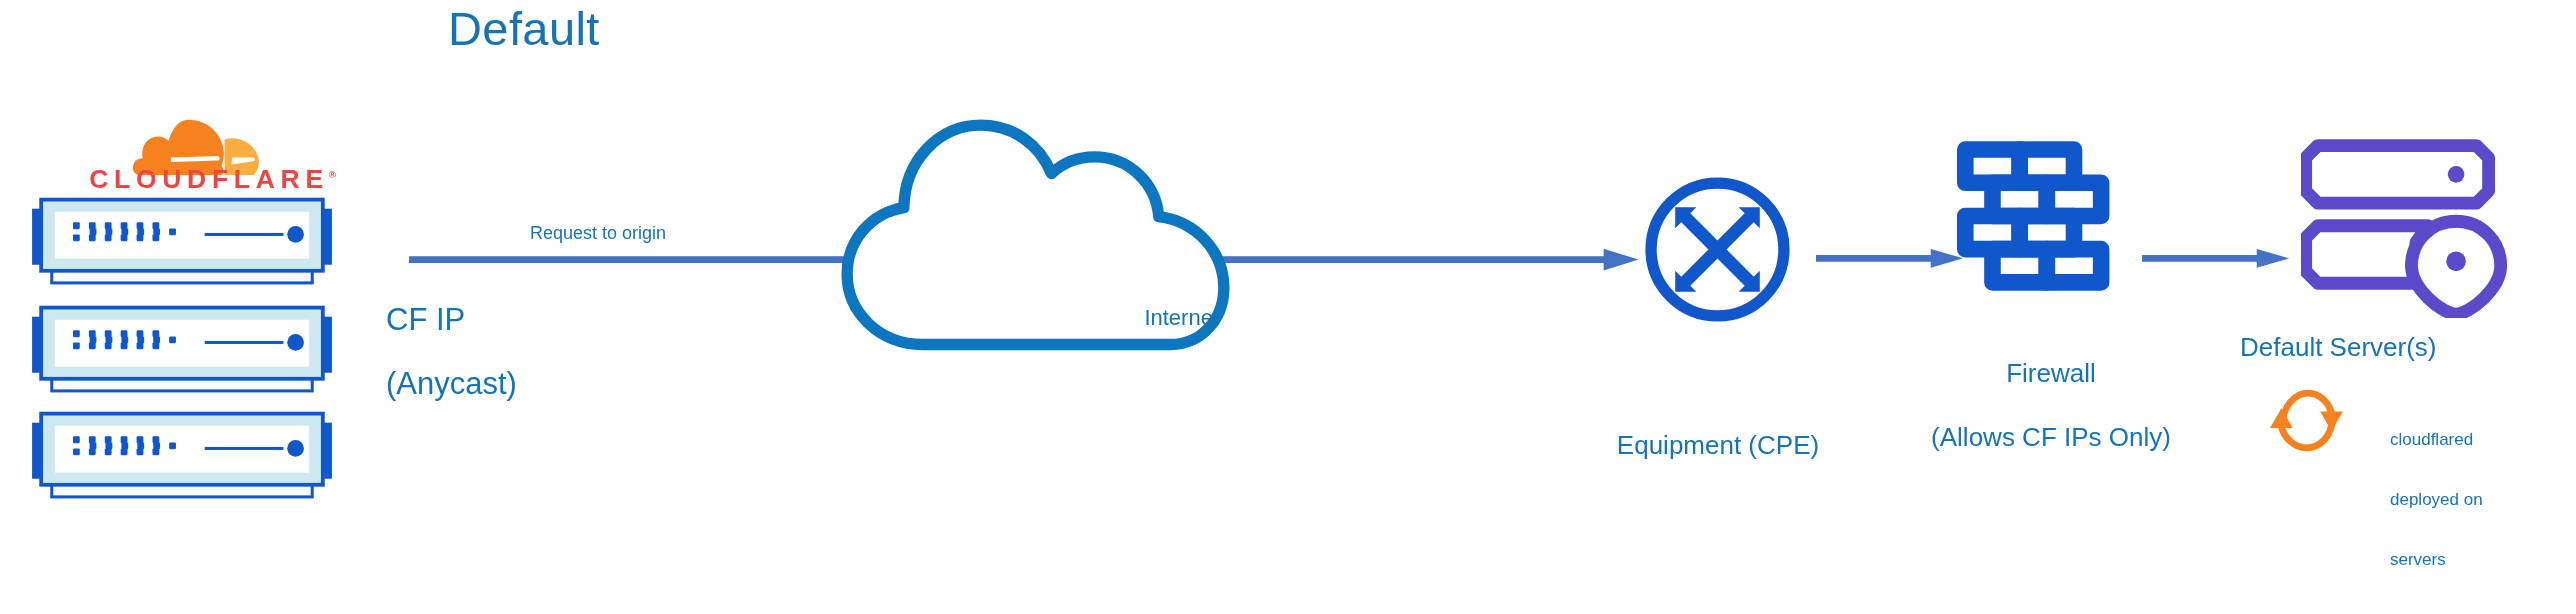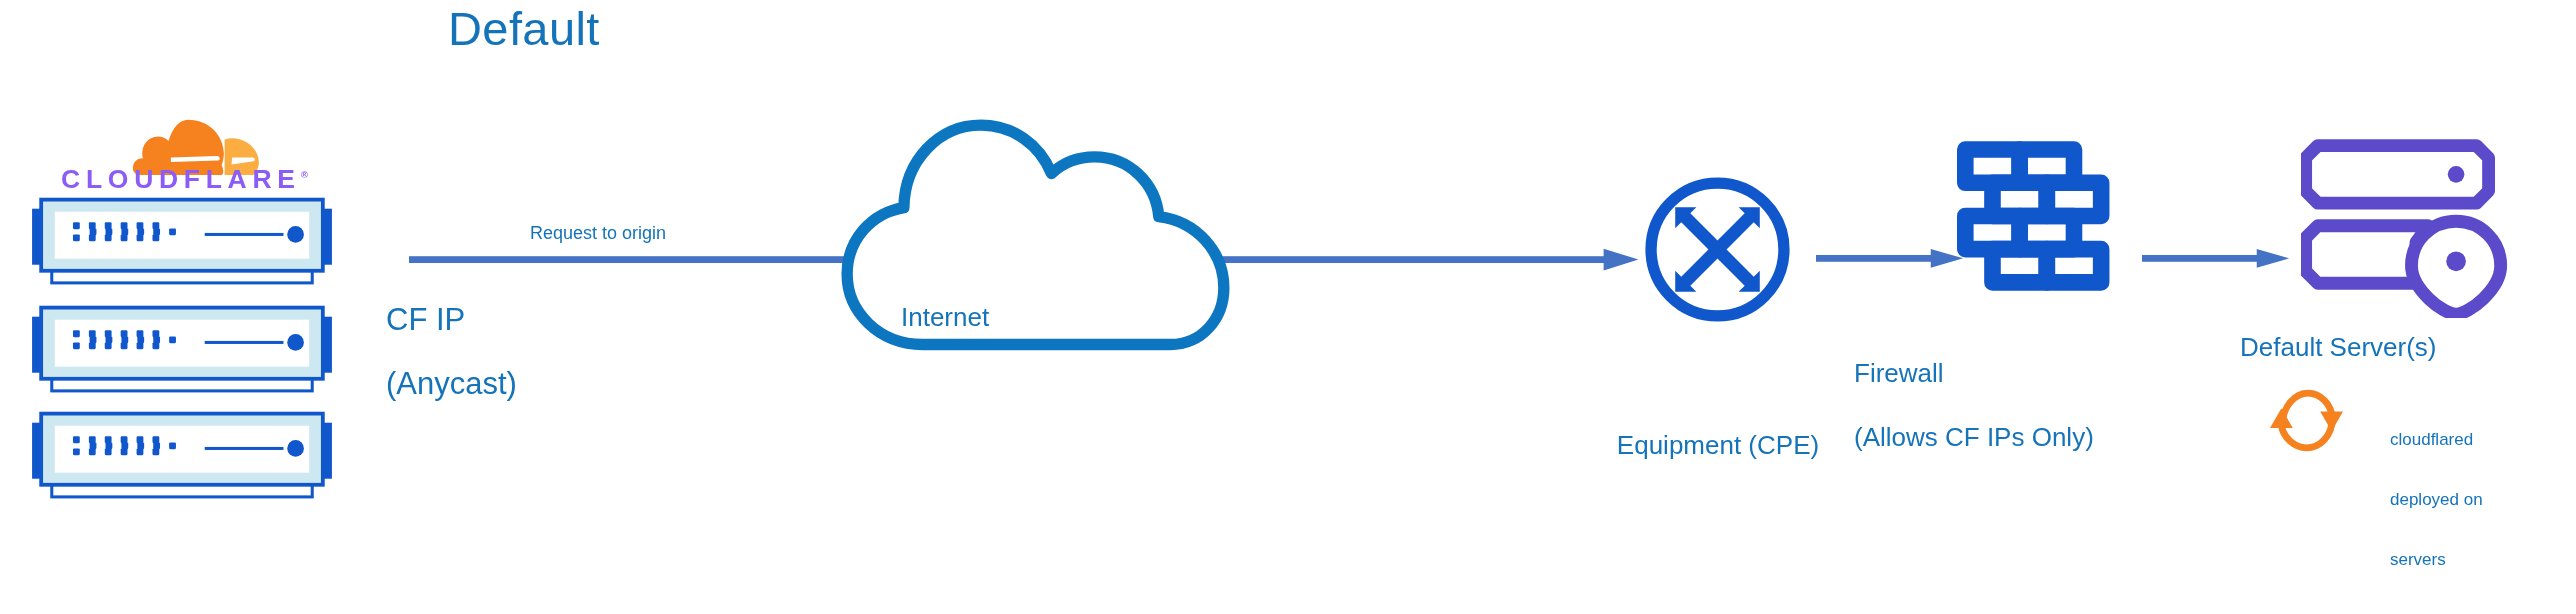--- a/index.html
+++ b/index.html
@@ -37,25 +37,25 @@
     left: 33px;
     top: 106px;
     width: 303px;
     height: 91px;
   }
   #cloudflare-wordmark {
     position: absolute;
     left: 0px;
     top: 58px;
     width: 303px;
-    text-align: center;
+    text-align: right;
     font-size: 26.5px;
     font-weight: bold;
     letter-spacing: 5.7px;
-    color: #8b5cf6;
+    color: #ef4444;
     white-space: nowrap;
   }
   #cloudflare-registered {
     font-size: 9.8px;
     vertical-align: super;
     letter-spacing: 0;
   }
 
   
   .server-unit { width: 318px; height: 91px; }
@@ -76,36 +76,36 @@
   }
   #label-cf-ip {
     left: 386px; top: 272px;
     width: 250px;
     font-size: 31px;
     line-height: 32px;
   }
   #label-internet {
     left: 901px; top: 303px;
     width: 318px;
-    font-size: 26px;
-    text-align: left;
+    font-size: 22px;
+    text-align: right;
   }
   #label-cpe {
     left: 1476px; top: 333px;
     width: 484px;
     font-size: 26px;
     line-height: 32px;
     text-align: center;
   }
   #label-firewall {
     left: 1854px; top: 325px;
     width: 394px;
     font-size: 26px;
     line-height: 32px;
-    text-align: left;
+    text-align: center;
   }
   #label-origin-server {
     left: 2240px; top: 333px;
     width: 333px;
     font-size: 26px;
     text-align: left;
   }
   #label-cloudflared {
     left: 2354px; top: 395px;
     width: 212px;

